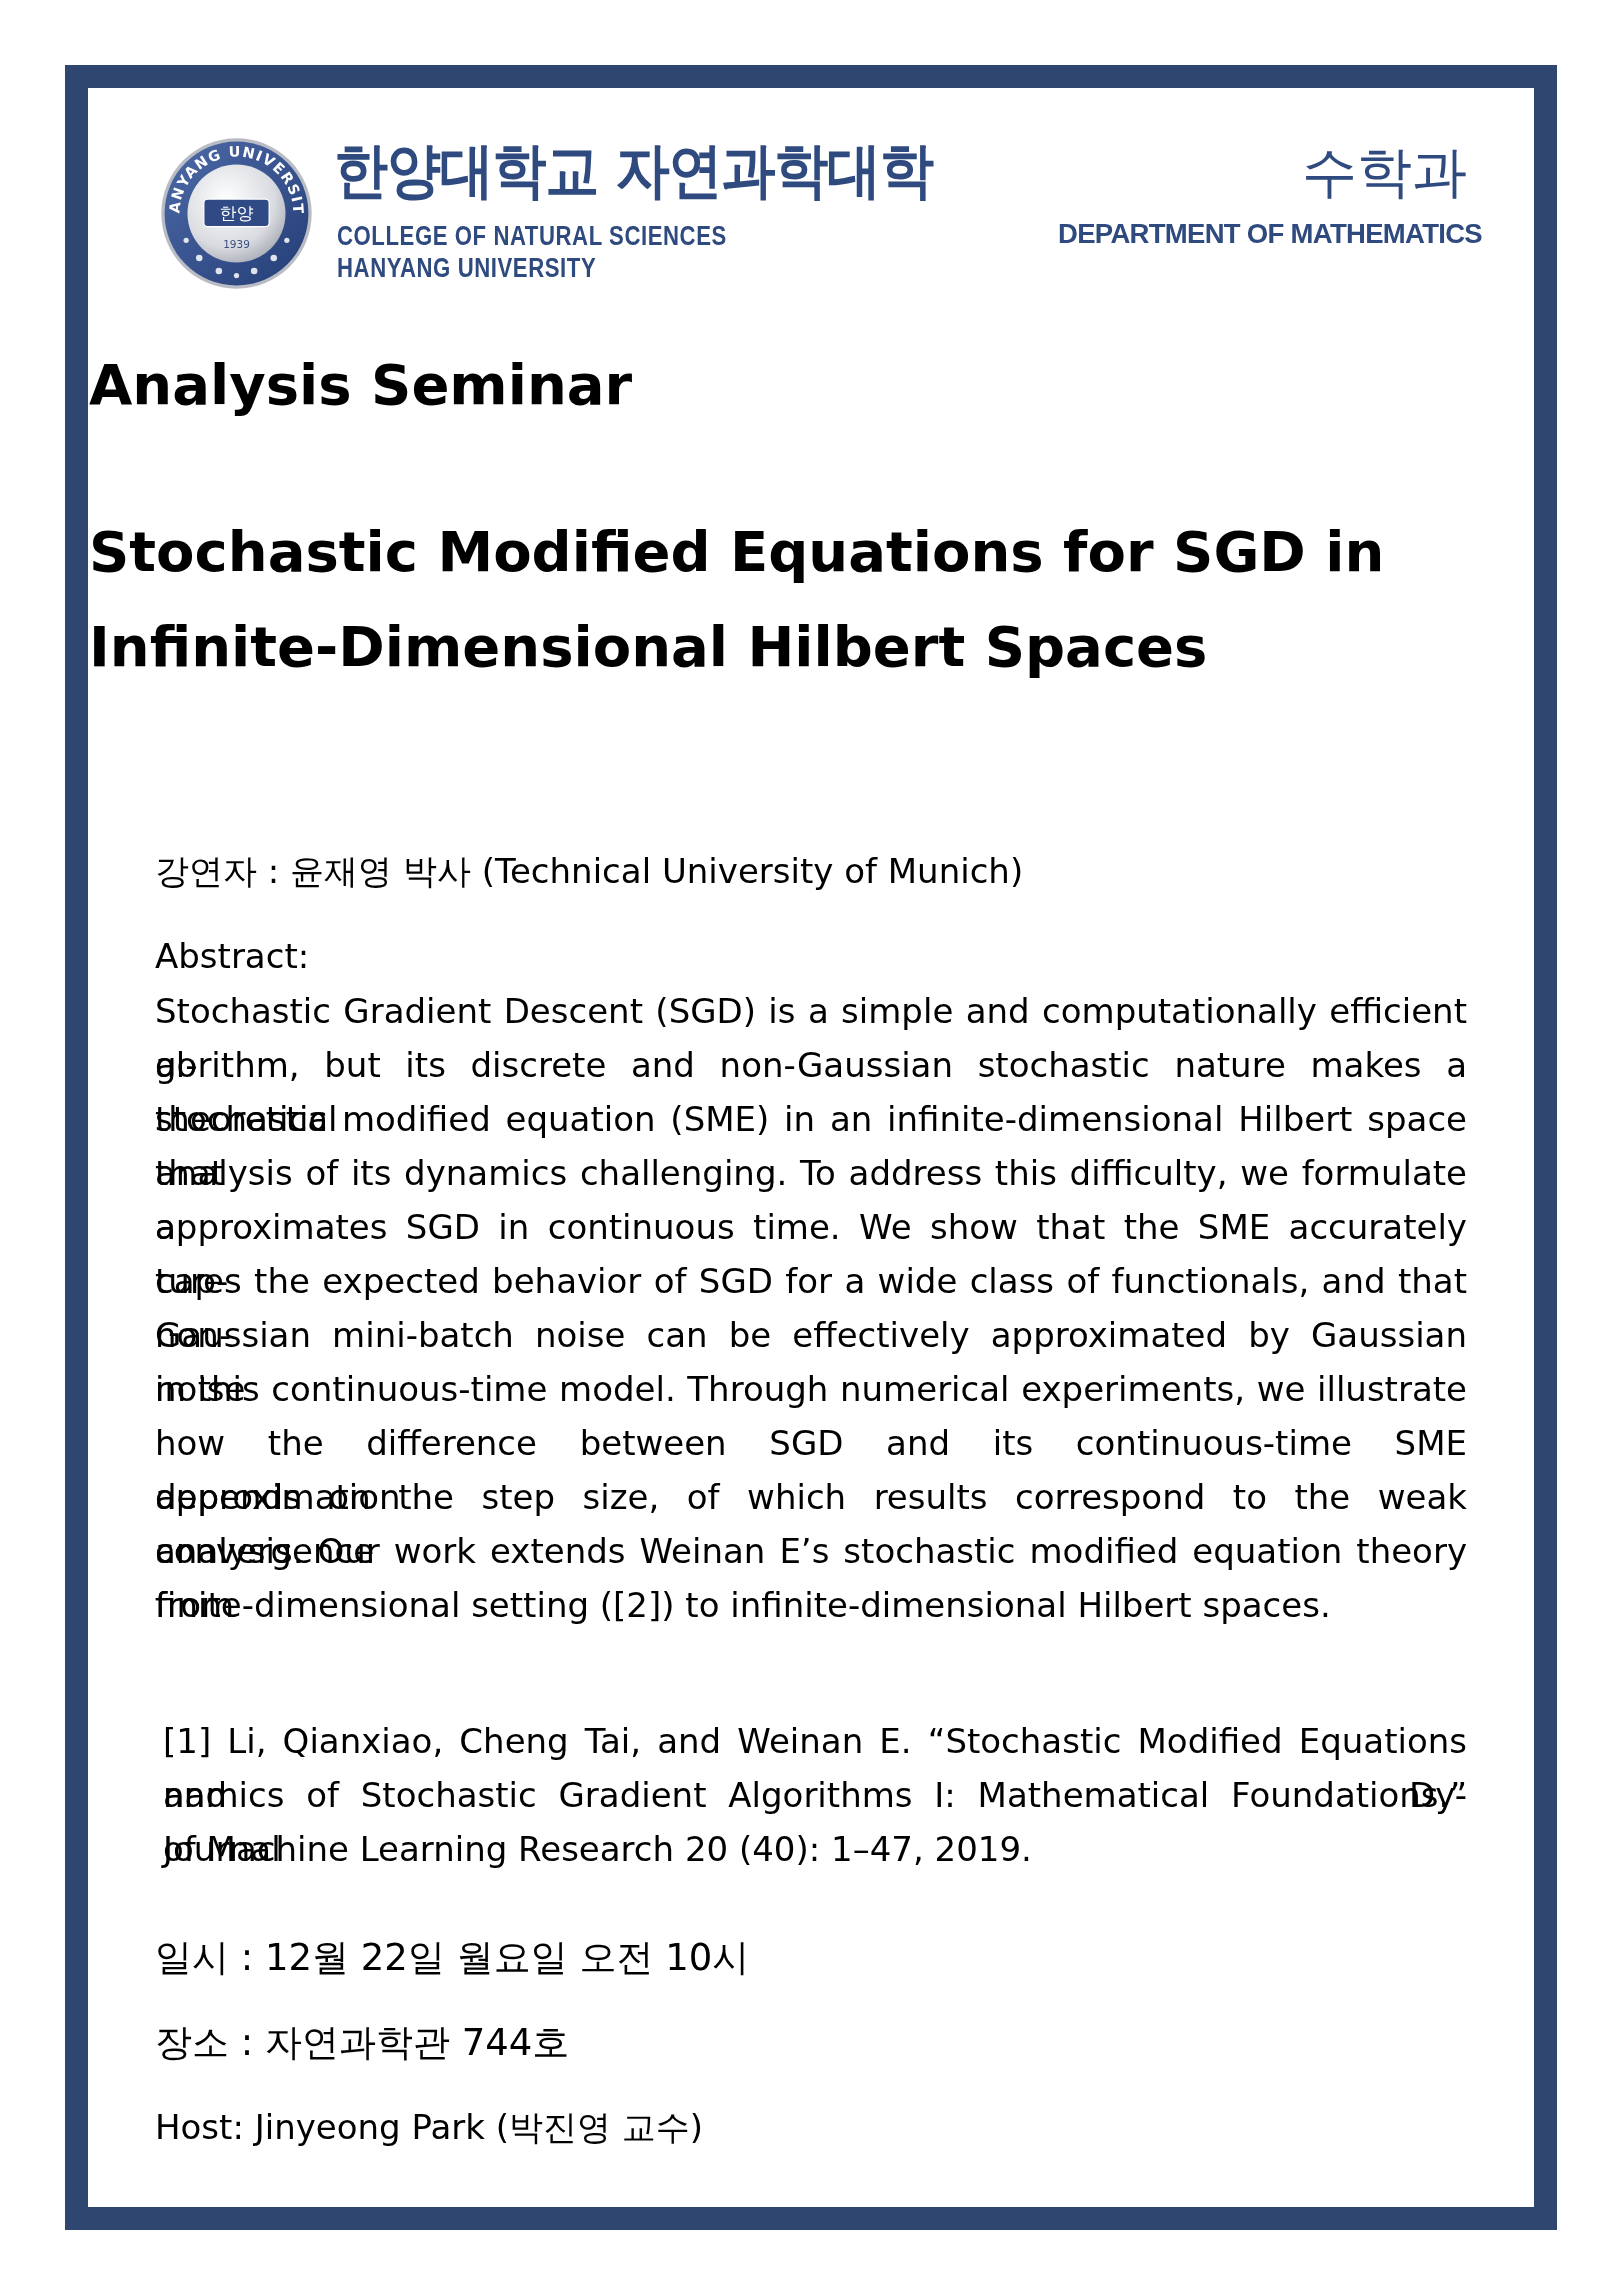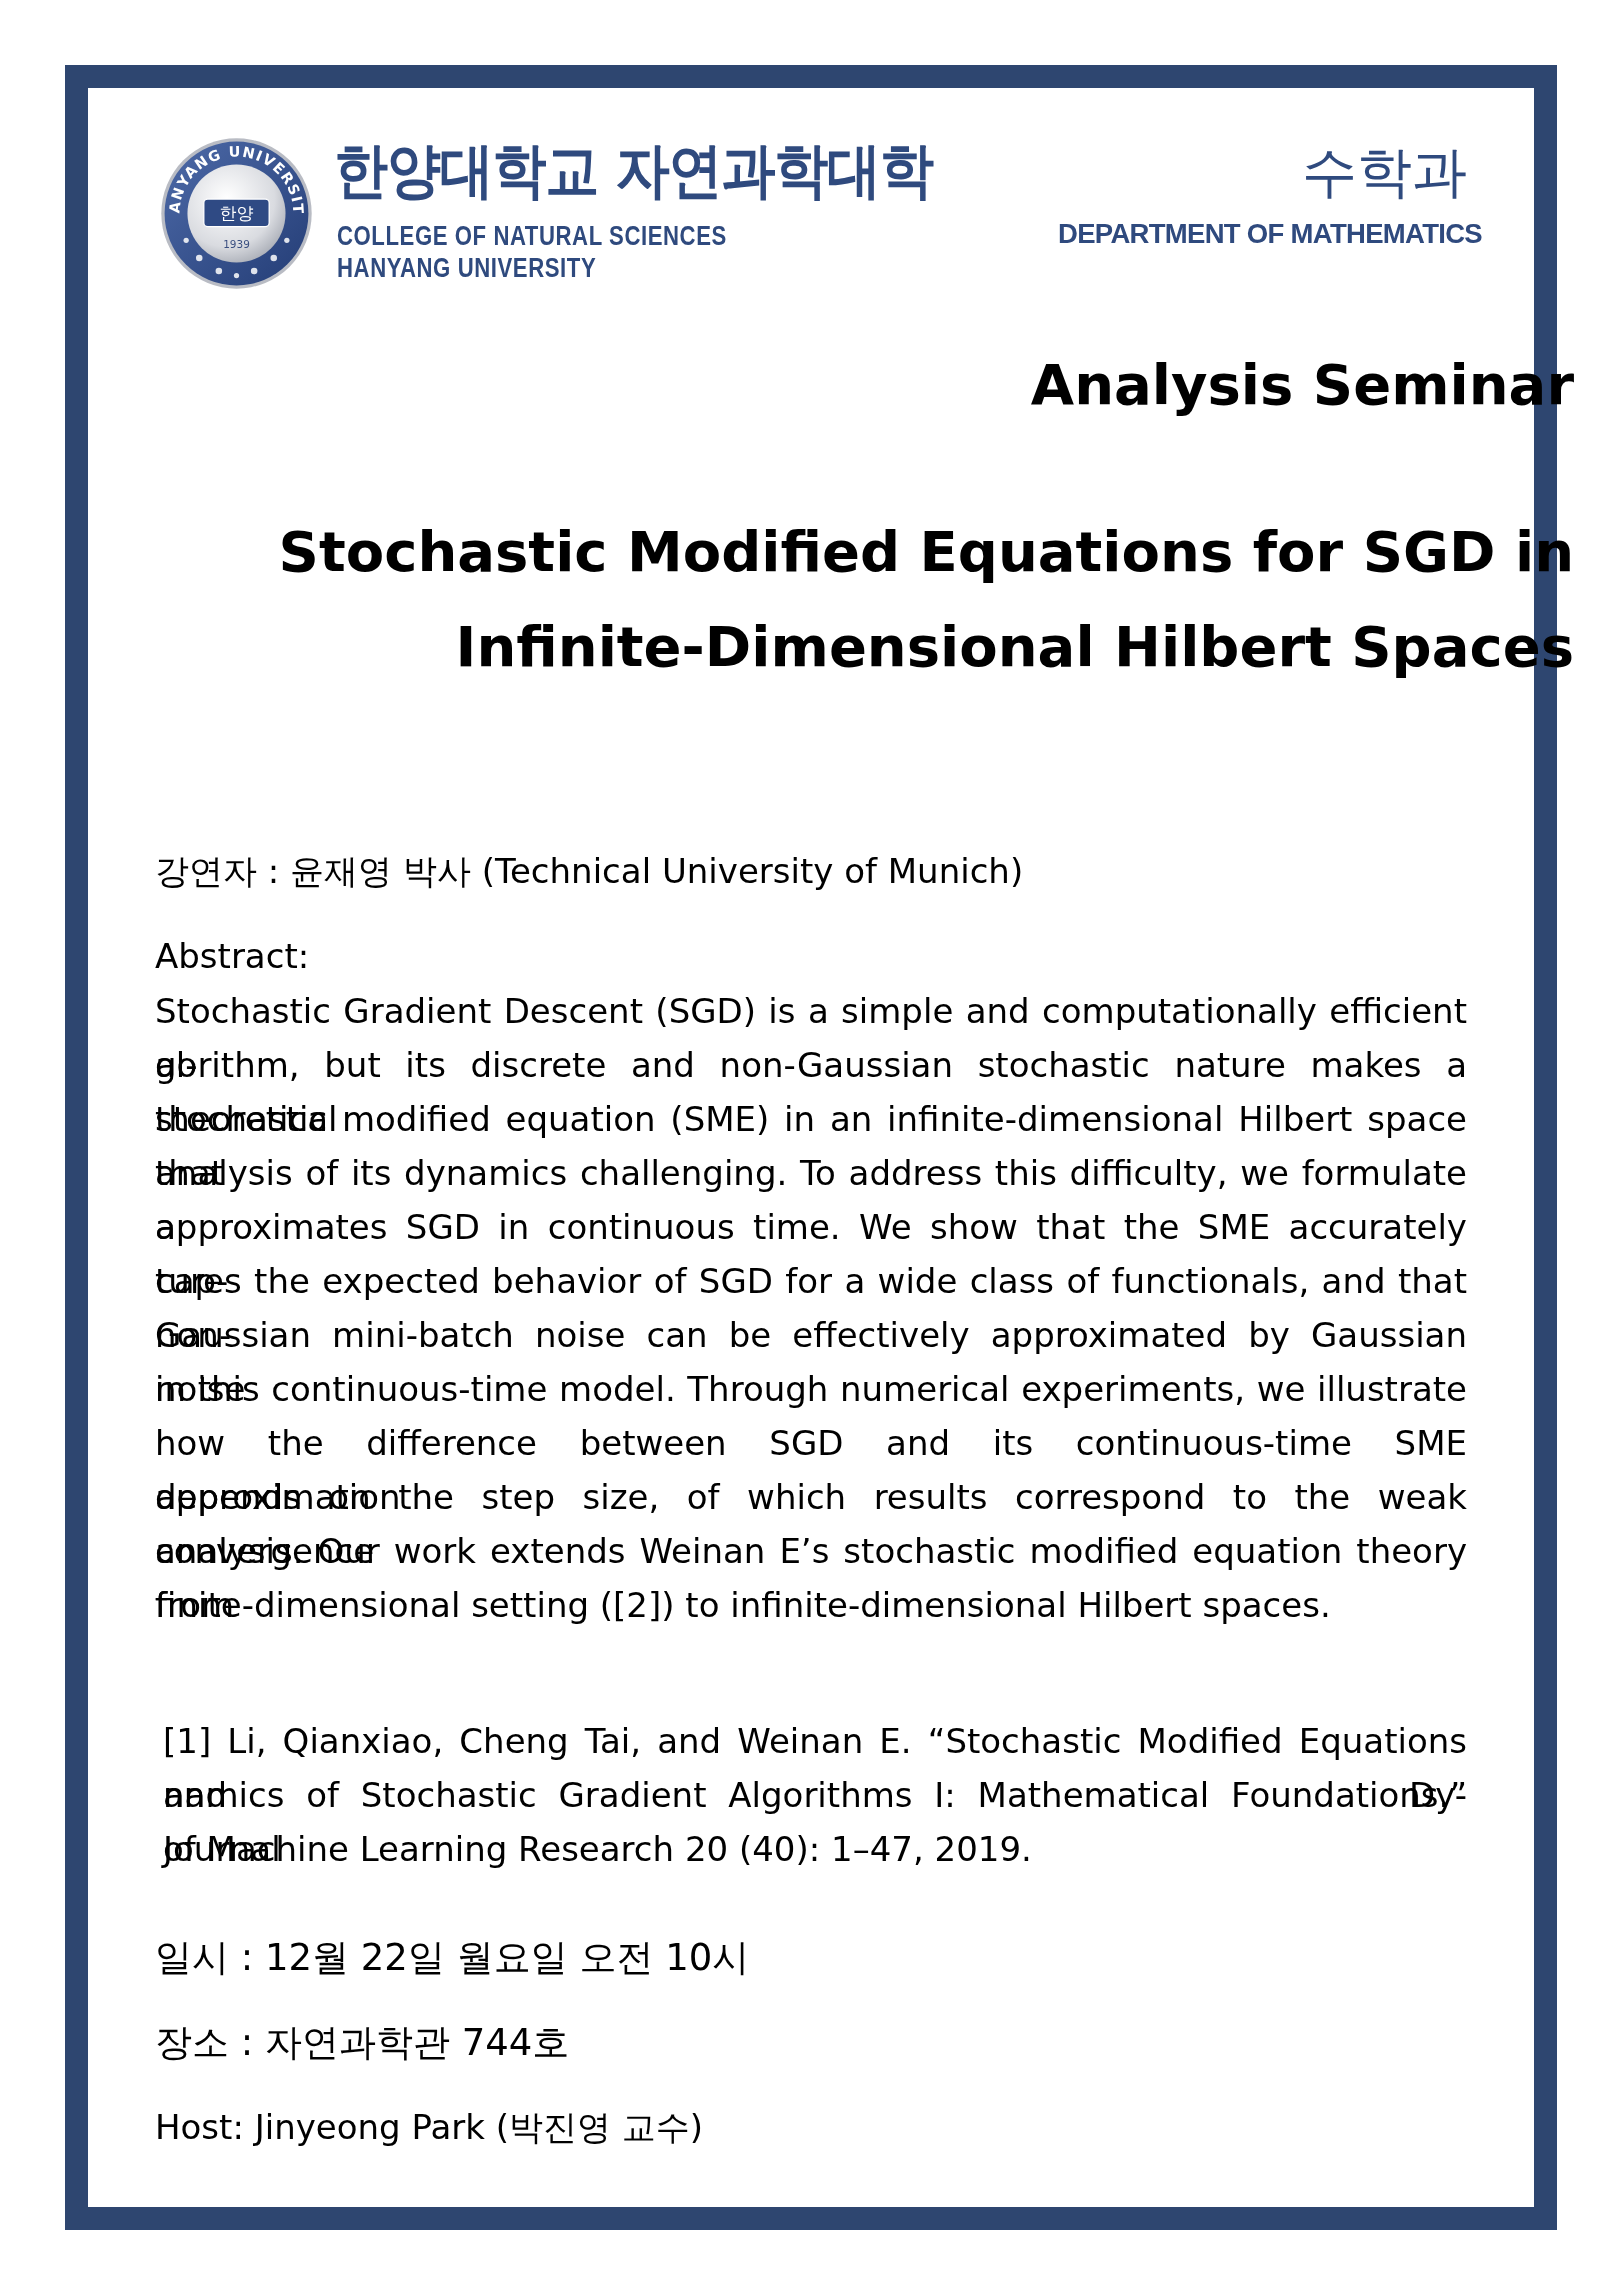--- a/index.html
+++ b/index.html
@@ -14,22 +14,22 @@
   .college-en { position: absolute; left: 337px; font-size: 27px; font-weight: bold; color: #2f4a7e;
                 white-space: nowrap; line-height: 1; font-family: "Liberation Sans", sans-serif;
                 transform: scaleX(0.82); transform-origin: left top; letter-spacing: 0.7px; }
   .college-en.l1 { top: 223px; }
   .college-en.l2 { top: 255px; }
   .dept-ko { position: absolute; right: 156px; top: 145px; font-size: 55px; color: #2f4a7e;
              white-space: nowrap; line-height: 1; font-family: "DejaVu Sans", sans-serif; margin-left: 31px; }
   .dept-en { position: absolute; right: 141px; top: 220px; font-size: 27.5px; font-weight: bold;
              color: #2f4a7e; white-space: nowrap; line-height: 1; letter-spacing: -0.7px;
              font-family: "Liberation Sans", sans-serif; }
-  .center { position: absolute; left: 89px; width: 1445px; text-align: right; white-space: nowrap;
-            font-weight: bold; font-family: "DejaVu Sans", sans-serif; line-height: 1; padding-left: 40px; }
+  .center { position: absolute; left: 89px; width: 1445px; text-align: left; white-space: nowrap;
+            font-weight: bold; font-family: "DejaVu Sans", sans-serif; line-height: 1; }
   .series { top: 357px; font-size: 56px; }
   .title1 { top: 524px; font-size: 56px; }
   .title2 { top: 619px; font-size: 56px; }
   .body-text { position: absolute; left: 155px; width: 1312px; font-family: "DejaVu Sans", sans-serif;
                font-size: 34px; line-height: 54px; white-space: nowrap; }
   .speaker { top: 844px; }
   .abstract-label { top: 929px; }
   .abstract-body { top: 984px; }
   .abstract-body .line { display: block; height: 54px; text-align: justify; text-align-last: justify;
                          white-space: normal; }

